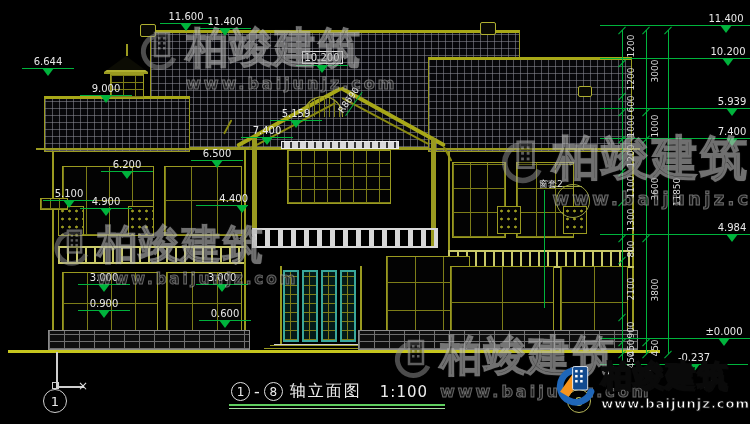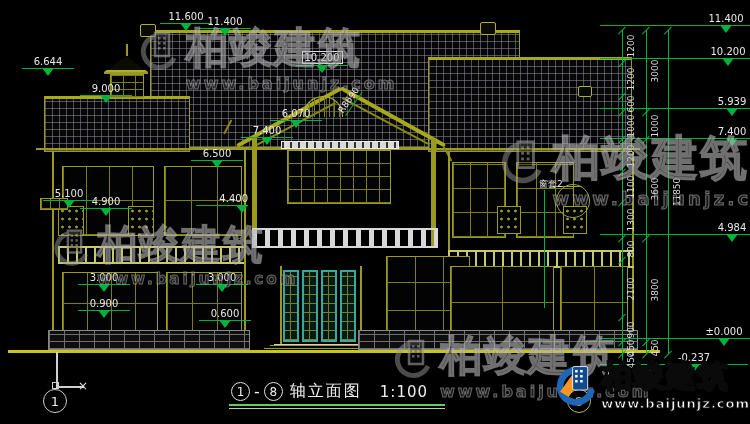--- a/index.html
+++ b/index.html
@@ -233,31 +233,36 @@
       <div class="mlabel">9.000</div>
       <div class="mline"></div>
       <div class="mtri"></div>
     </div>
     <div class="marker" style="left: 296px; top: 51px;">
       <div class="mlabel boxed">10.200</div>
       <div class="mline"></div>
       <div class="mtri"></div>
     </div>
     <div class="marker" style="left: 270px; top: 108px;">
-      <div class="mlabel">6.070</div>
+      <div class="mlabel">5.159</div>
       <div class="mline"></div>
       <div class="mtri"></div>
     </div>
     <div class="marker" style="left: 241px; top: 125px;">
       <div class="mlabel">7.400</div>
       <div class="mline"></div>
       <div class="mtri"></div>
     </div>
     <div class="marker" style="left: 191px; top: 148px;">
       <div class="mlabel">6.500</div>
+      <div class="mline"></div>
+      <div class="mtri"></div>
+    </div>
+    <div class="marker" style="left: 101px; top: 159px;">
+      <div class="mlabel">6.200</div>
       <div class="mline"></div>
       <div class="mtri"></div>
     </div>
     <div class="marker" style="left: 43px; top: 188px;">
       <div class="mlabel">5.100</div>
       <div class="mline"></div>
       <div class="mtri"></div>
     </div>
     <div class="marker" style="left: 80px; top: 196px; text-decoration: underline;">
       <div class="mlabel">4.900</div>

